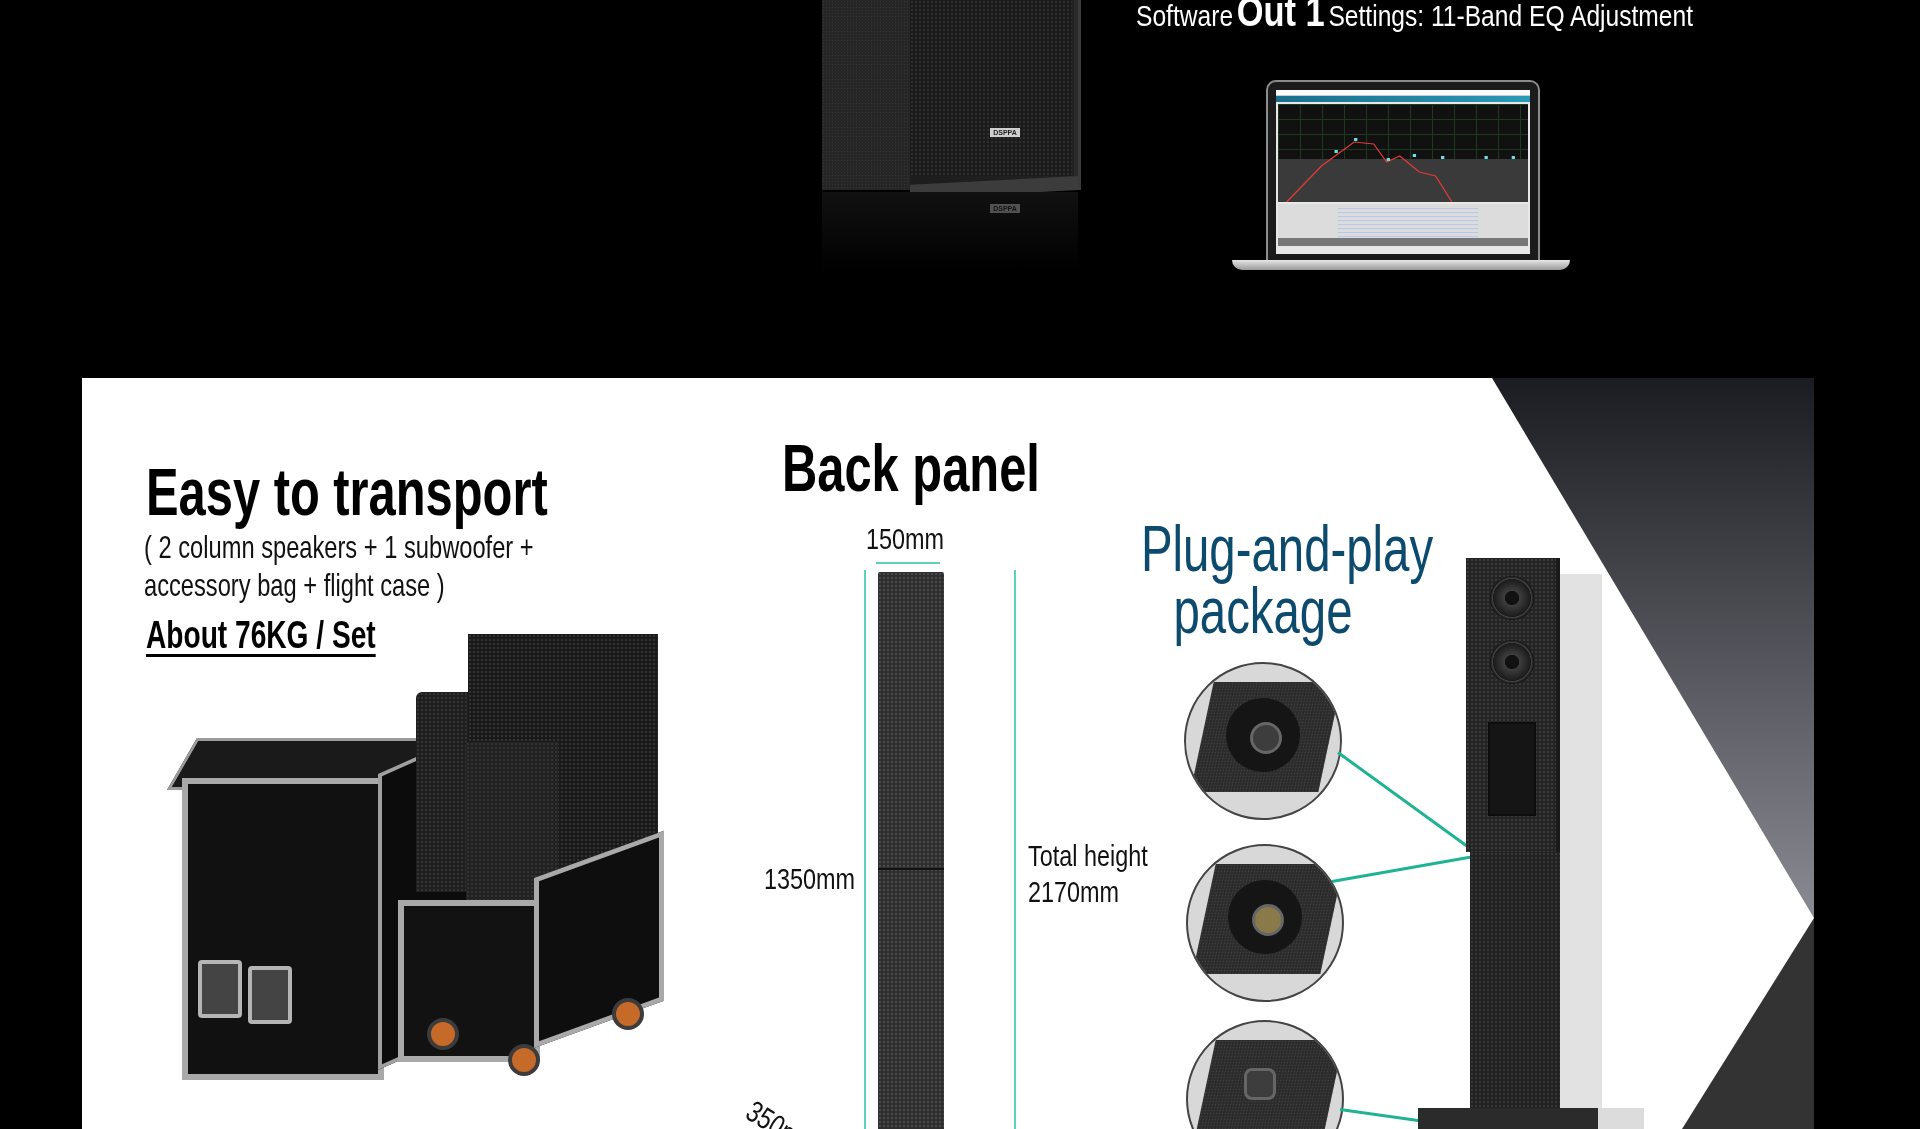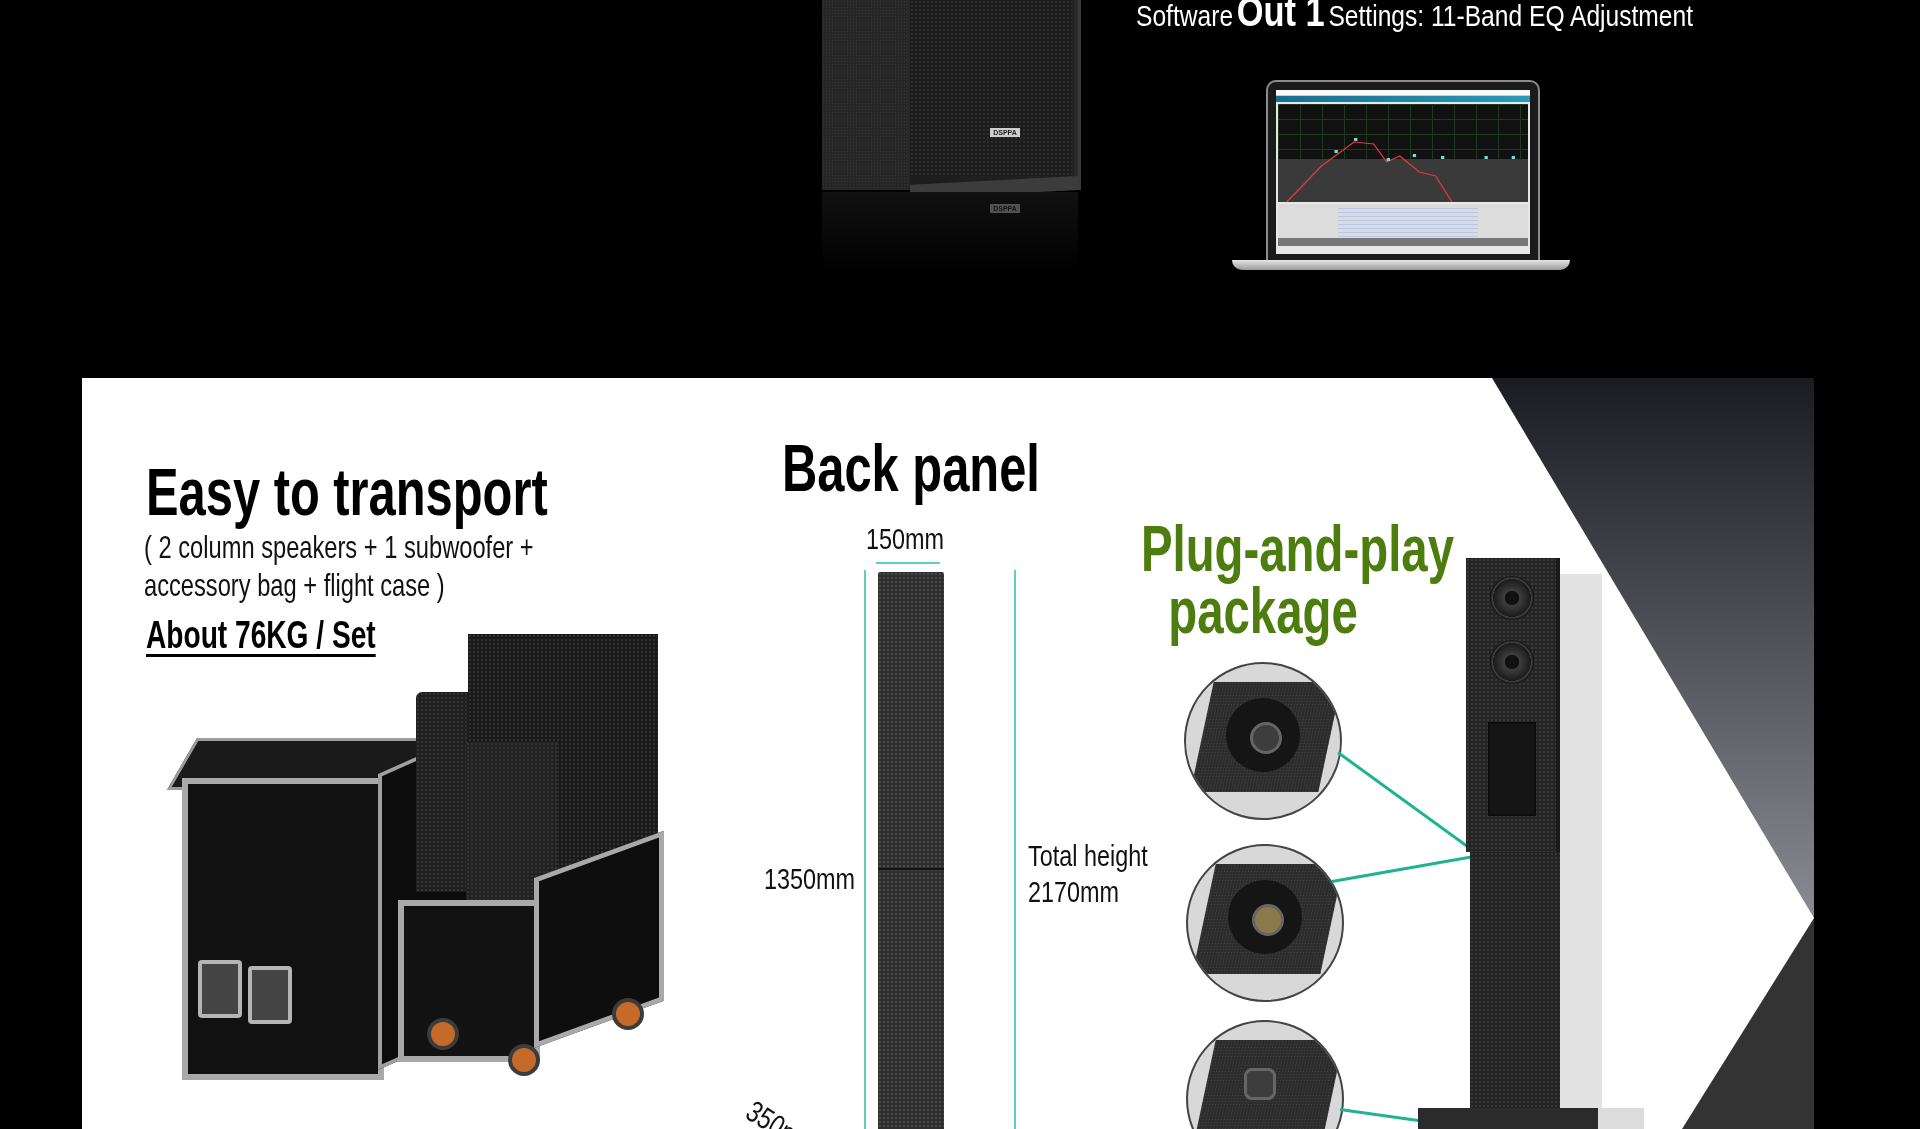--- a/index.html
+++ b/index.html
@@ -49,21 +49,21 @@
 
   
   .panel { position:absolute; left:82px; top:378px; width:1732px; height:751px; background:#fff; overflow:hidden; }
   .panel .dark-wedge { position:absolute; left:0; top:0; width:1732px; height:751px; }
 
   .title-transport { position:absolute; left:64px; top:76px; font-size:66px; font-weight:700; color:#000; white-space:nowrap; transform:scaleX(0.74); transform-origin:left top; }
   .desc { position:absolute; left:62px; top:150px; font-size:32px; color:#111; line-height:38px; transform:scaleX(0.74); transform-origin:left top; white-space:nowrap; }
   .weight { position:absolute; left:64px; top:236px; font-size:38px; font-weight:700; color:#000; text-decoration:underline; text-underline-offset:6px; transform:scaleX(0.74); transform-origin:left top; white-space:nowrap; }
 
   .title-back { position:absolute; left:700px; top:52px; font-size:66px; font-weight:700; color:#000; white-space:nowrap; transform:scaleX(0.74); transform-origin:left top; }
-  .title-plug { position:absolute; left:1016px; top:140px; width:330px; font-size:64px; font-weight:700; color:#4d7c0f; line-height:62px; text-align:center; }
+  .title-plug { position:absolute; left:1016px; top:140px; width:330px; font-size:64px; font-weight:400; color:#0c4a6e; line-height:62px; text-align:center; }
   .title-plug span { display:block; transform:scaleX(0.74); white-space:nowrap; }
 
   .dim { position:absolute; font-size:30px; color:#111; white-space:nowrap; transform:scaleX(0.78); transform-origin:left top; }
   .dim-150 { left:784px; top:144px; }
   .dim-1350 { left:682px; top:484px; }
   .dim-total { left:946px; top:460px; line-height:36px; }
   .dim-350 { left:676px; top:716px; transform:rotate(32deg) scaleX(0.78); }
 
   .teal { background:#5fd0bd; position:absolute; }
   .tl-top { left:794px; top:184px; width:64px; height:2px; }

